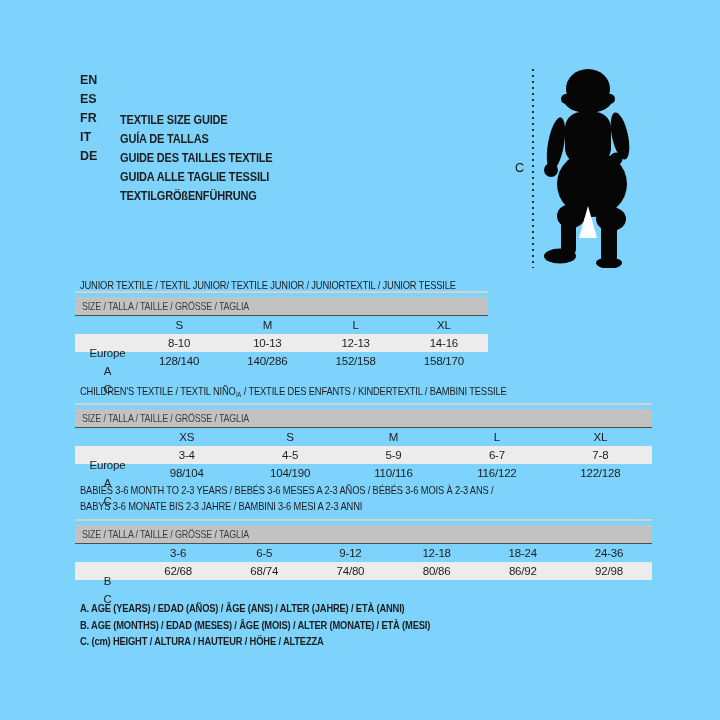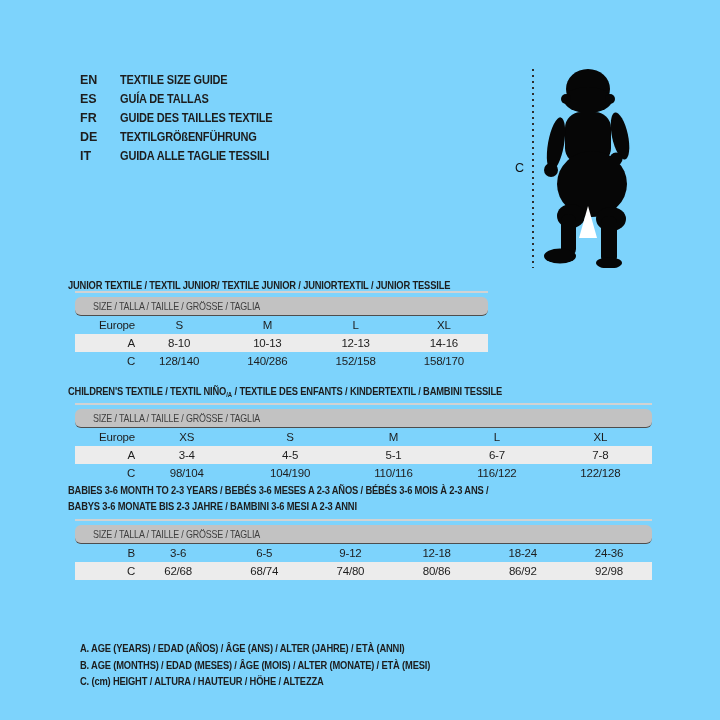--- a/index.html
+++ b/index.html
@@ -7,74 +7,74 @@
         font-family:"Liberation Sans",sans-serif;color:#1d1d1d;}
 
   
   .cond{display:inline-block;transform:scaleX(0.85);transform-origin:0 50%;white-space:nowrap;letter-spacing:-0.2px;}
   .cond88{display:inline-block;transform:scaleX(0.88);transform-origin:0 50%;white-space:nowrap;letter-spacing:-0.2px;}
 
   
   .lang-block{position:absolute;left:80px;top:71px;}
   .lang-row{display:flex;height:19px;line-height:19px;}
   .lang-code{width:40px;font-weight:700;font-size:12.5px;}
-  .lang-label{font-weight:700;font-size:12.5px;}
+  .lang-label{font-weight:700;font-size:12.5px;margin-top:40px;}
 
   
   .fig-svg{position:absolute;left:543px;top:66px;width:90px;height:202px;}
   .dotline{position:absolute;left:532px;top:69px;width:2px;height:199px;
            background:repeating-linear-gradient(to bottom,#2e2e2e 0 2.5px,transparent 2.5px 6px);}
   .measure-c{position:absolute;left:515px;top:161px;font-size:12.5px;font-weight:400;color:#111;}
 
   
-  .sec-title{position:absolute;left:68px;font-weight:700;font-size:11px;line-height:16px;white-space:nowrap;}
+  .sec-title{position:absolute;left:80px;font-weight:400;font-size:11px;line-height:16px;white-space:nowrap;}
 
   
   .tbl{position:absolute;left:75px;}
   .tbl1{top:291px;width:413px;}
   .tbl2{top:403px;width:577px;}
   .tbl3{top:519px;width:577px;}
   .topline{height:2px;background:#d2d2d2;margin-bottom:4px;}
   .sizebar{height:18px;line-height:18px;background:#c2c2c2;border-bottom:1px solid #4d4d4d;
-           padding-left:18px;font-size:10.5px;color:#3e3e3e;border-radius:6px;}
+           padding-left:7px;font-size:10.5px;color:#3e3e3e;}
   .trow{display:flex;height:18px;line-height:18px;font-size:11.5px;letter-spacing:-0.2px;}
   .trow.alt{background:#ececec;}
-  .lbl{width:60px;padding-left:5px;box-sizing:border-box;text-align:right;}
+  .lbl{width:60px;padding-left:5px;box-sizing:border-box;text-align:center;margin-top:28px;}
   .cell{flex:1;text-align:center;}
 
   sub.ttl-sub{font-size:7px;vertical-align:-2px;letter-spacing:0;}
 
   
-  .footnotes{position:absolute;left:80px;top:600px;font-weight:700;font-size:11px;line-height:16.5px;margin-top:40px;}
+  .footnotes{position:absolute;left:80px;top:600px;font-weight:700;font-size:11px;line-height:16.5px;}
 </style>
 </head>
 <body>
 
 <div class="page">
 
   <div class="lang-block">
     <div class="lang-row">
       <span class="lang-code">EN</span>
       <span class="lang-label"><span class="cond88">TEXTILE SIZE GUIDE</span></span>
     </div>
     <div class="lang-row">
       <span class="lang-code">ES</span>
       <span class="lang-label"><span class="cond88">GUÍA DE TALLAS</span></span>
     </div>
     <div class="lang-row">
       <span class="lang-code">FR</span>
       <span class="lang-label"><span class="cond88">GUIDE DES TAILLES TEXTILE</span></span>
     </div>
     <div class="lang-row">
+      <span class="lang-code">IT</span>
+      <span class="lang-label"><span class="cond88">GUIDA ALLE TAGLIE TESSILI</span></span>
+    </div>
+    <div class="lang-row">
       <span class="lang-code">DE</span>
       <span class="lang-label"><span class="cond88">TEXTILGRÖßENFÜHRUNG</span></span>
-    </div>
-    <div class="lang-row">
-      <span class="lang-code">IT</span>
-      <span class="lang-label"><span class="cond88">GUIDA ALLE TAGLIE TESSILI</span></span>
     </div>
   </div>
 
   <span class="measure-c">C</span>
   <div class="dotline"></div>
 
   <svg class="fig-svg" viewBox="0 0 90 202" aria-hidden="true">
     <g fill="#060606">
       <ellipse cx="45" cy="23" rx="22" ry="20"></ellipse>
       <ellipse cx="45" cy="34" rx="24" ry="13"></ellipse>
@@ -140,21 +140,21 @@
       <span class="cell">XS</span>
       <span class="cell">S</span>
       <span class="cell">M</span>
       <span class="cell">L</span>
       <span class="cell">XL</span>
     </div>
     <div class="trow alt">
       <span class="lbl">A</span>
       <span class="cell">3-4</span>
       <span class="cell">4-5</span>
-      <span class="cell">5-1</span>
+      <span class="cell">5-9</span>
       <span class="cell">6-7</span>
       <span class="cell">7-8</span>
     </div>
     <div class="trow">
       <span class="lbl">C</span>
       <span class="cell">98/104</span>
       <span class="cell">104/190</span>
       <span class="cell">110/116</span>
       <span class="cell">116/122</span>
       <span class="cell">122/128</span>

